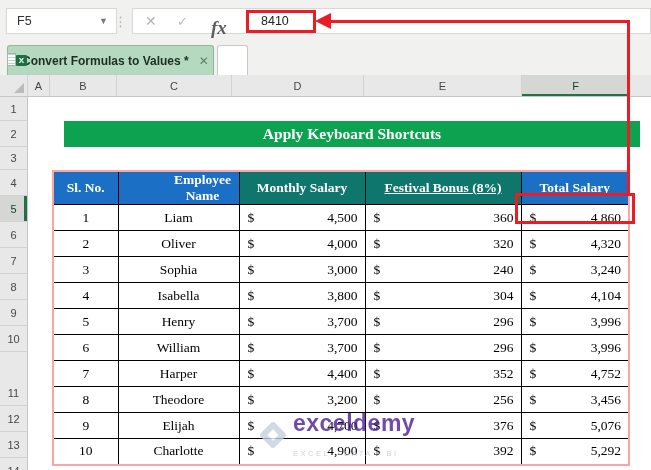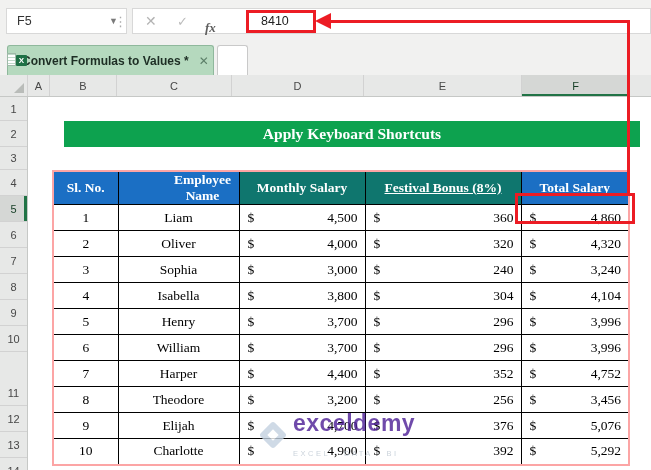--- a/index.html
+++ b/index.html
@@ -4,34 +4,34 @@
 <style>
   * { margin:0; padding:0; box-sizing:border-box; }
   html,body { background:#fff; }
   .screen {
     position:relative; width:651px; height:470px; overflow:hidden;
     background:#fff; font-family:"Liberation Sans", sans-serif;
   }
   
   .topbar { position:absolute; left:0; top:0; width:651px; height:42px; background:#F1F1F0; }
   .name-box {
-    position:absolute; left:6px; top:8px; width:121px; height:26px;
+    position:absolute; left:6px; top:8px; width:111px; height:26px;
     background:#fff; border:1px solid #D8D8D8; display:flex; align-items:center;
     font-size:12.5px; color:#333; padding-left:10px;
   }
   .name-box .caret { position:absolute; right:8px; font-size:9px; color:#7a7a7a; }
   .vdots { position:absolute; left:114px; top:8px; height:26px; display:flex; align-items:center;
     color:#ABABAB; font-size:13px; }
   .fbar {
     position:absolute; left:132px; top:8px; width:519px; height:26px;
     background:#fff; border:1px solid #D8D8D8; display:flex; align-items:center;
   }
   .fb-x   { position:absolute; left:12px;  color:#B3B3B3; font-size:14px; }
   .fb-chk { position:absolute; left:44px;  color:#BCBCBC; font-size:13px; }
-  .fb-fx  { position:absolute; left:72px;  color:#5E5E5E; font-size:13px;
+  .fb-fx  { position:absolute; left:78px;  color:#5E5E5E; font-size:19px;
             font-family:"Liberation Serif", serif; font-style:italic; font-weight:bold;margin-top:13px; }
   .fb-val { position:absolute; left:128px; color:#222; font-size:12.5px; }
   .fred { position:absolute; left:246px; top:10px; width:70px; height:23px;
     border:3px solid #EC1C24; z-index:60; }
   
   .tabbar { position:absolute; left:0; top:42px; width:651px; height:33px; background:#F1F1F0; }
   .tab {
     position:absolute; left:7px; top:3px; height:30px; width:207px;
     background:#B5D9BE; border:1px solid #8FB89C; border-bottom:none;
     border-radius:3px 3px 0 0; display:flex; align-items:center; padding:0 8px;

